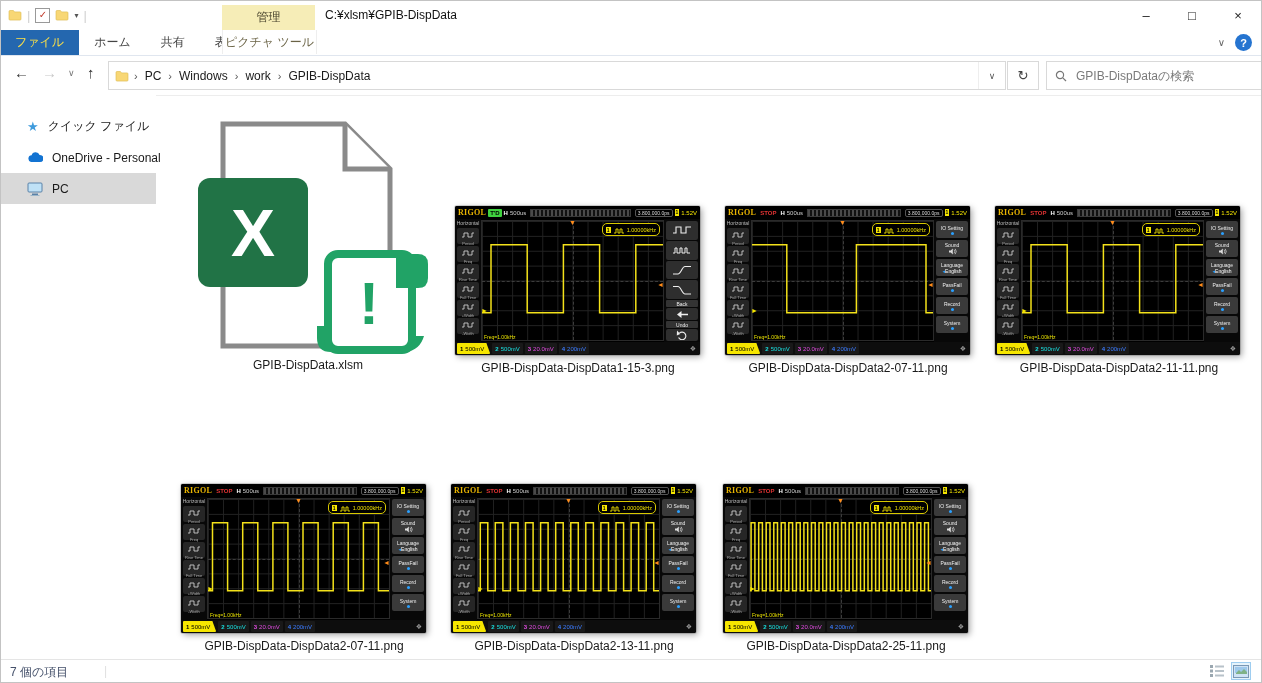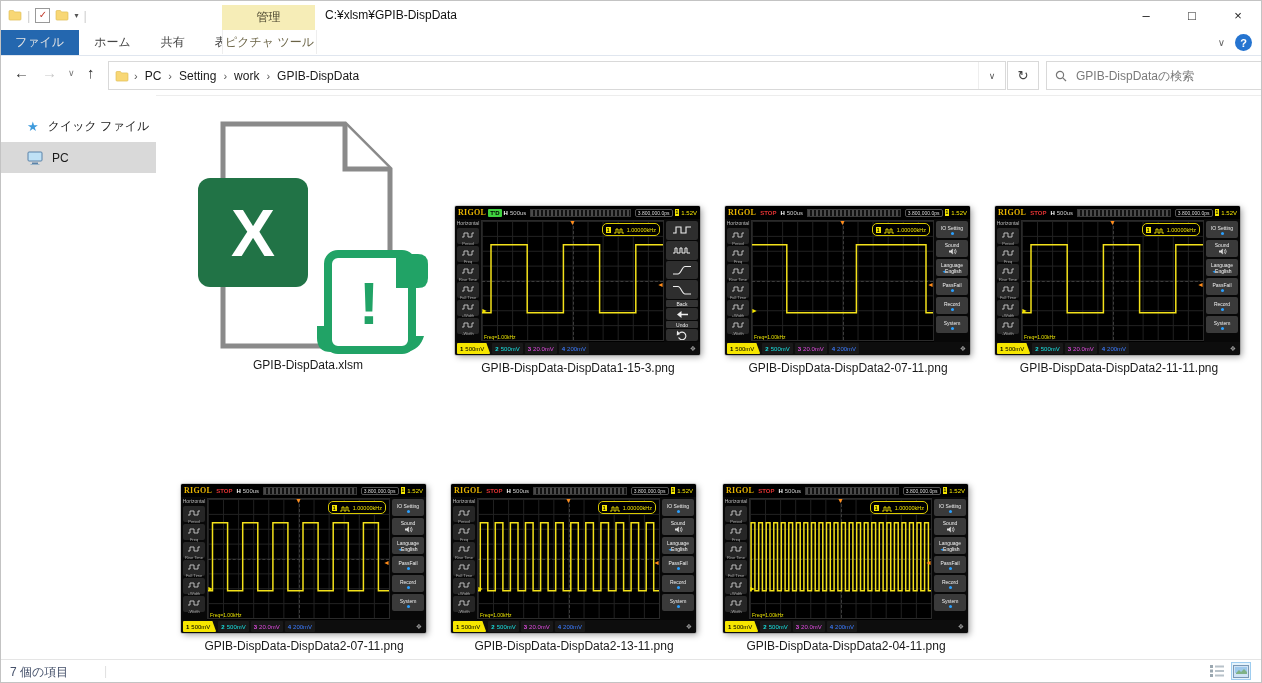--- a/index.html
+++ b/index.html
@@ -14,21 +14,21 @@
   .qat .dd{color:#555;font-size:8px;}
   .ctx-header{position:absolute;left:222px;top:5px;width:93px;height:25px;background:#f6edb7;
               display:flex;align-items:center;justify-content:center;color:#4a452e;}
   .title-text{position:absolute;left:325px;top:8px;color:#111;}
   .win-controls{position:absolute;right:1px;top:1px;display:flex;}
   .win-btn{width:46px;height:29px;display:flex;align-items:center;justify-content:center;font-size:13px;color:#222;}
   
   .tabrow{position:absolute;top:30px;left:0;right:0;height:25px;background:#fff;border-bottom:1px solid #e0e6ef;}
   .tabs{display:flex;height:100%;}
   .tab{padding:0 15px;display:flex;align-items:center;color:#444;}
-  .tab.active{background:#2467af;color:#e5e5e5;}
+  .tab.active{background:#2467af;color:#fde047;}
   .ctx-tab{position:absolute;left:222px;top:0;width:93px;height:24px;display:flex;align-items:center;justify-content:center;color:#6a6345;background:#fff;border-left:1px solid #eee;border-right:1px solid #eee;}
   .ribbon-right{position:absolute;right:10px;top:0;height:25px;display:flex;align-items:center;gap:10px;}
   .rb-chev{color:#666;font-size:10px;}
   .help-btn{width:17px;height:17px;border-radius:50%;background:#2574d0;color:#fff;display:flex;align-items:center;justify-content:center;font-size:11px;font-weight:bold;}
   
   .navrow{position:absolute;top:56px;left:0;right:0;height:39px;background:#fff;border-bottom:1px solid #ededed;}
   .nav-btn{position:absolute;top:8px;font-size:15px;color:#333;}
   .crumbbox{position:absolute;left:108px;top:5px;width:896px;height:27px;border:1px solid #d9d9d9;display:flex;align-items:center;background:#fff;}
   .crumb-seg{padding:0 3px;color:#1a1a1a;}
   .crumb-sep{color:#555;font-size:11px;padding:0 4px;}
@@ -160,21 +160,21 @@
   <div class="crumbbox">
     <span class="side-ic" style="margin-left:5px;" id="crumb-folder">
         <svg width="14" height="12" viewBox="0 0 14 12">
           <path d="M1 2.5 q0-1 1-1 h3.4 l1.2 1.4 h5.4 q1 0 1 1 v6.2 q0 1 -1 1 h-10 q-1 0 -1-1 Z" fill="#f8d775" stroke="#dcb84a" stroke-width="0.6"></path>
         </svg>
       </span>
     <span id="crumb-segs" style="display:flex;align-items:center;">
         <span class="crumb-sep">›</span>
         <span class="crumb-seg">PC</span>
         <span class="crumb-sep">›</span>
-        <span class="crumb-seg">Setting</span>
+        <span class="crumb-seg">Windows</span>
         <span class="crumb-sep">›</span>
         <span class="crumb-seg">work</span>
         <span class="crumb-sep">›</span>
         <span class="crumb-seg">GPIB-DispData</span>
       </span>
     <span class="hist-btn">∨</span>
   </div>
   <div class="refresh-btn">↻</div>
   <div class="searchbox">
     <span style="display:flex;">
@@ -187,20 +187,28 @@
   </div>
 </div>
 
 <div class="sidebar" id="sidebar">
     <div class="side-item">
       <span style="display: inline-flex;">
         <span style="color:#3f9bdc;font-size:13px;line-height:13px;">★</span>
       </span>
       <span>クイック ファイル</span>
     </div>
+    <div class="side-item">
+      <span style="display: inline-flex;">
+        <svg width="16" height="11" viewBox="0 0 16 11">
+          <path d="M4 10 a3.4 3.4 0 0 1 0.6-6.7 a4.2 4.2 0 0 1 8-0.4 a3.2 3.2 0 0 1 0.4 7.1 Z" fill="#1273d2"></path>
+        </svg>
+      </span>
+      <span>OneDrive - Personal</span>
+    </div>
     <div class="side-item selected">
       <span style="display: inline-flex;">
         <svg width="16" height="14" viewBox="0 0 16 14">
           <rect x="1" y="1" width="14" height="9" rx="1" fill="#bfe1f6" stroke="#5a82a8"></rect>
           <rect x="5" y="11.5" width="6" height="1.5" fill="#5a82a8"></rect>
           <rect x="3.5" y="13" width="9" height="1" fill="#9ab4c8"></rect>
         </svg>
       </span>
       <span>PC</span>
     </div>
@@ -991,21 +999,21 @@
             <span class="n" style="color: rgb(226, 74, 226);">3</span>
             <span class="v" style="color: rgb(226, 74, 226);">20.0mV</span>
           </div>
           <div class="chtab">
             <span class="n" style="color: rgb(59, 123, 255);">4</span>
             <span class="v" style="color: rgb(59, 123, 255);">200mV</span>
           </div>
           <span class="sc-bicon">❖</span>
         </div>
       </div>
-      <div class="file-label" style="left: 696px; top: 639px; width: 300px;">GPIB-DispData-DispData2-04-11.png</div>
+      <div class="file-label" style="left: 696px; top: 639px; width: 300px;">GPIB-DispData-DispData2-25-11.png</div>
     </div>
   </div>
 
 <div class="statusbar">
   <span class="status-count">7 個の項目</span>
   <span class="status-sep">|</span>
   <div class="view-toggles" id="view-toggles">
       <div class="view-btn">
         <span style="display: inline-flex;">
           <svg width="15" height="12" viewBox="0 0 15 12">

